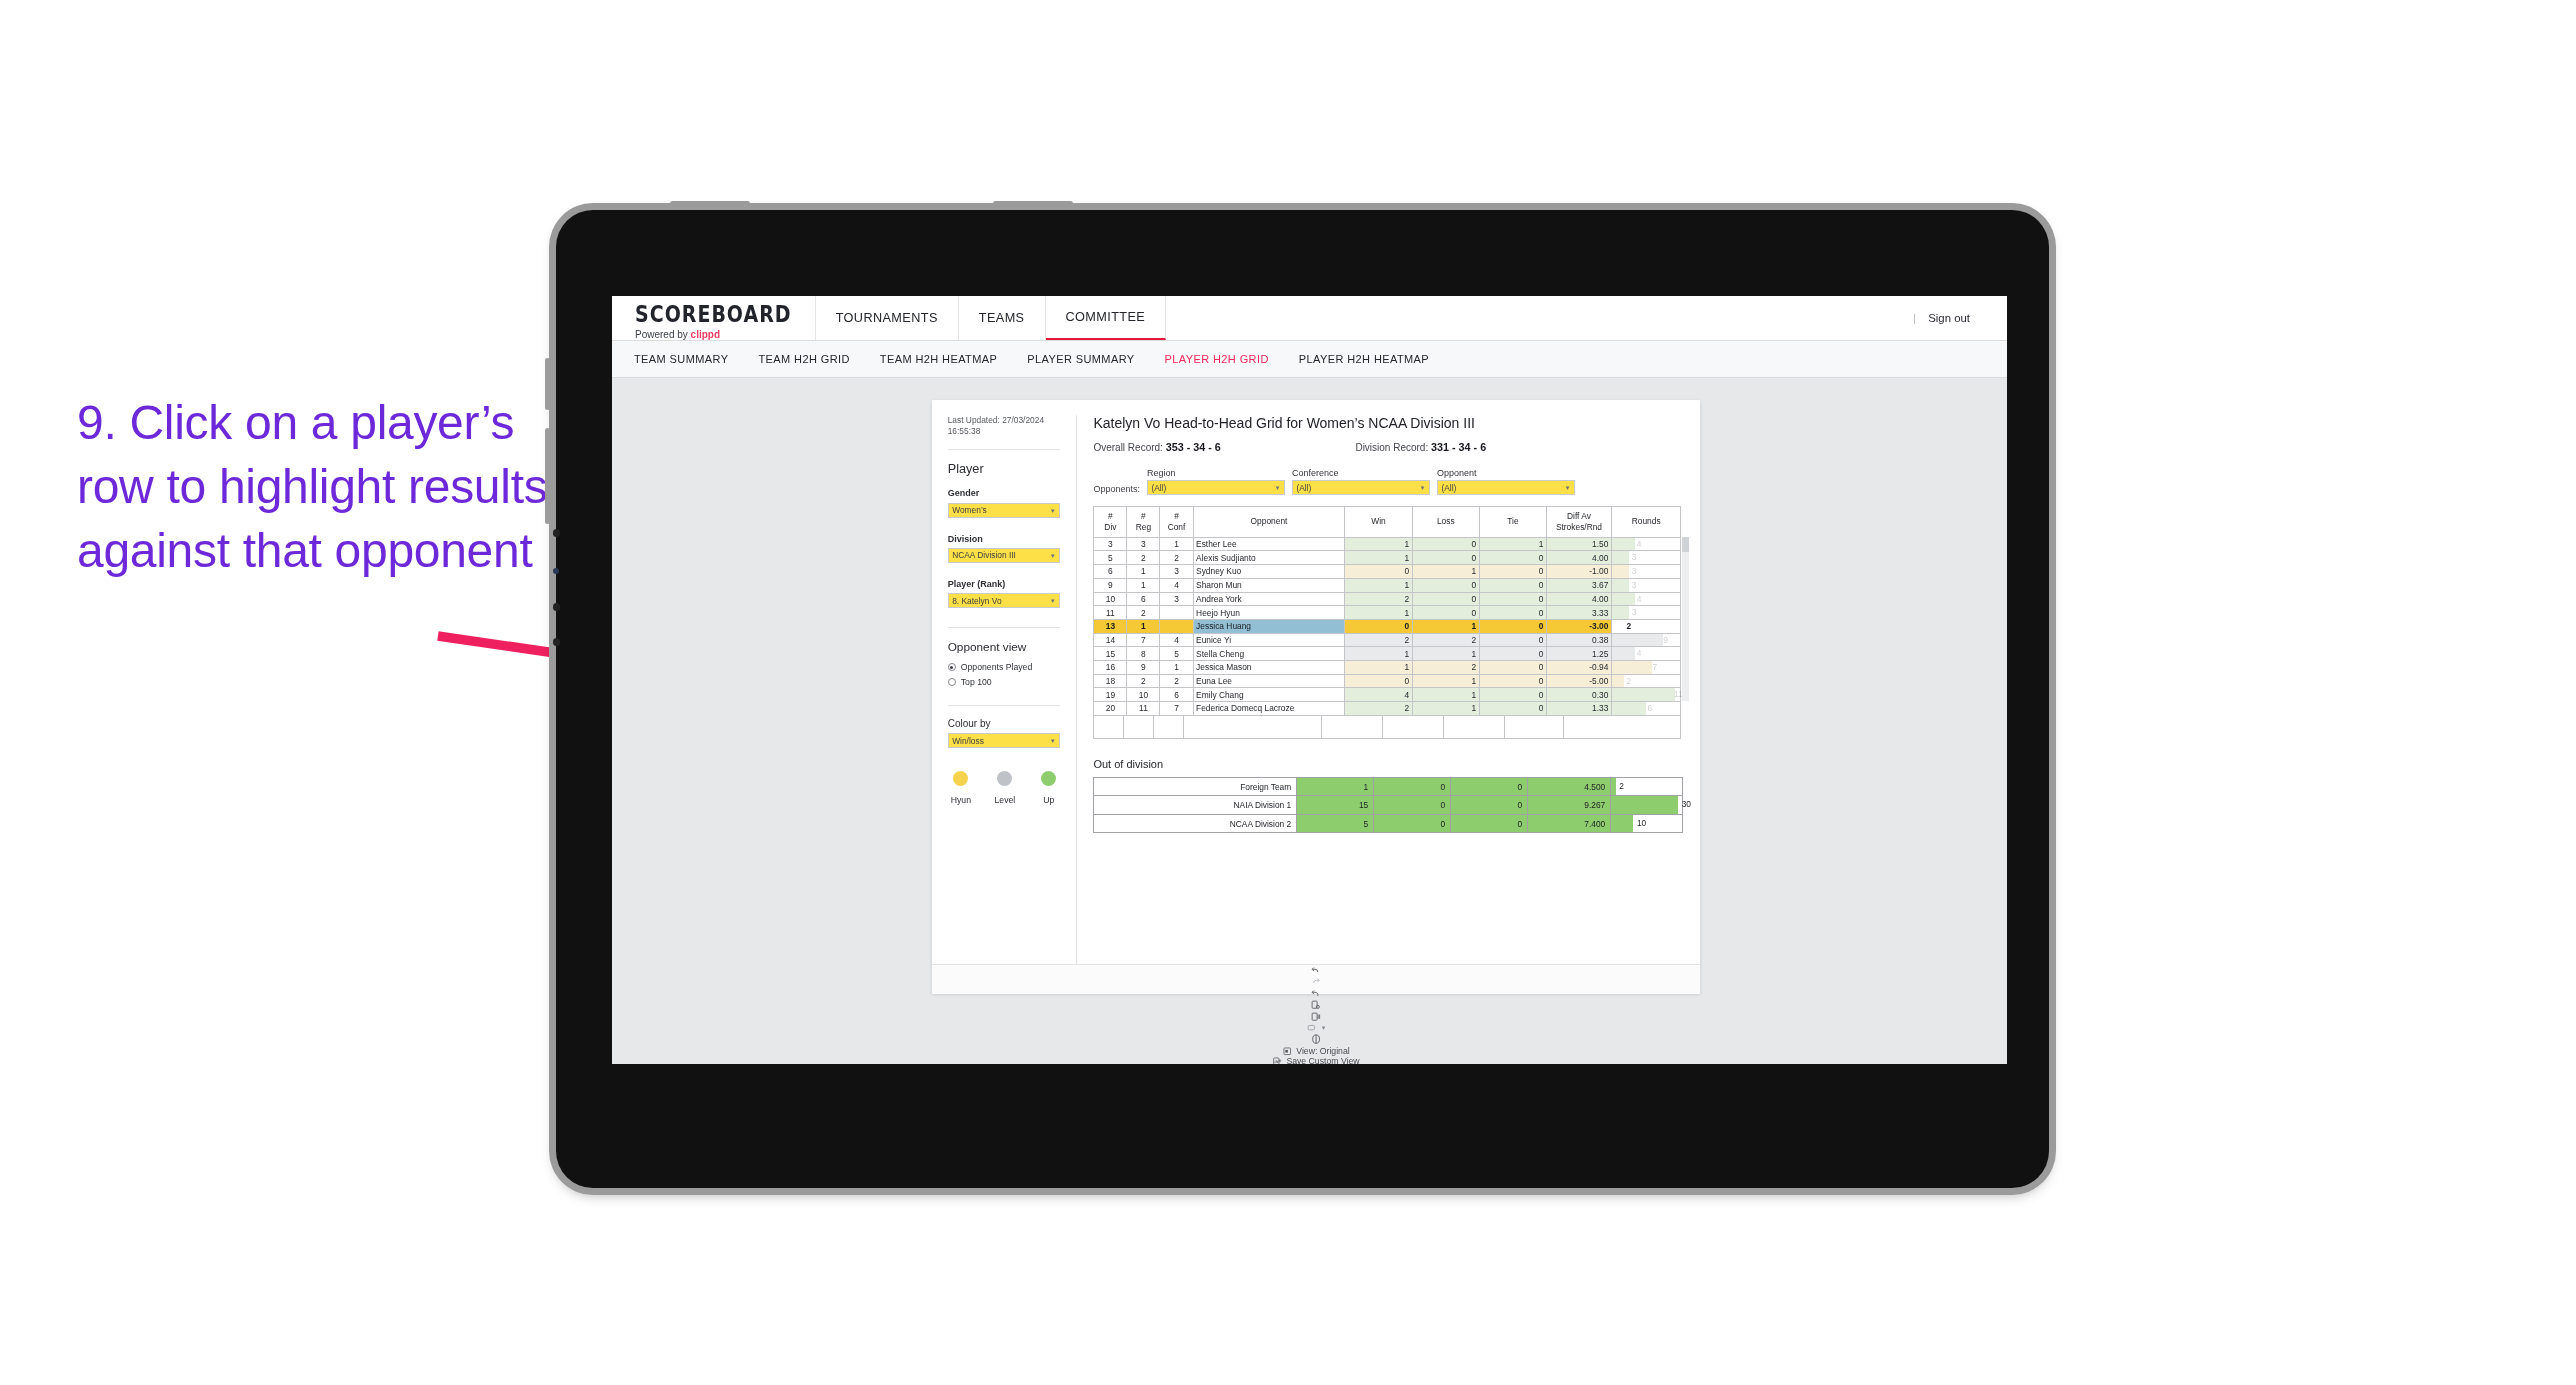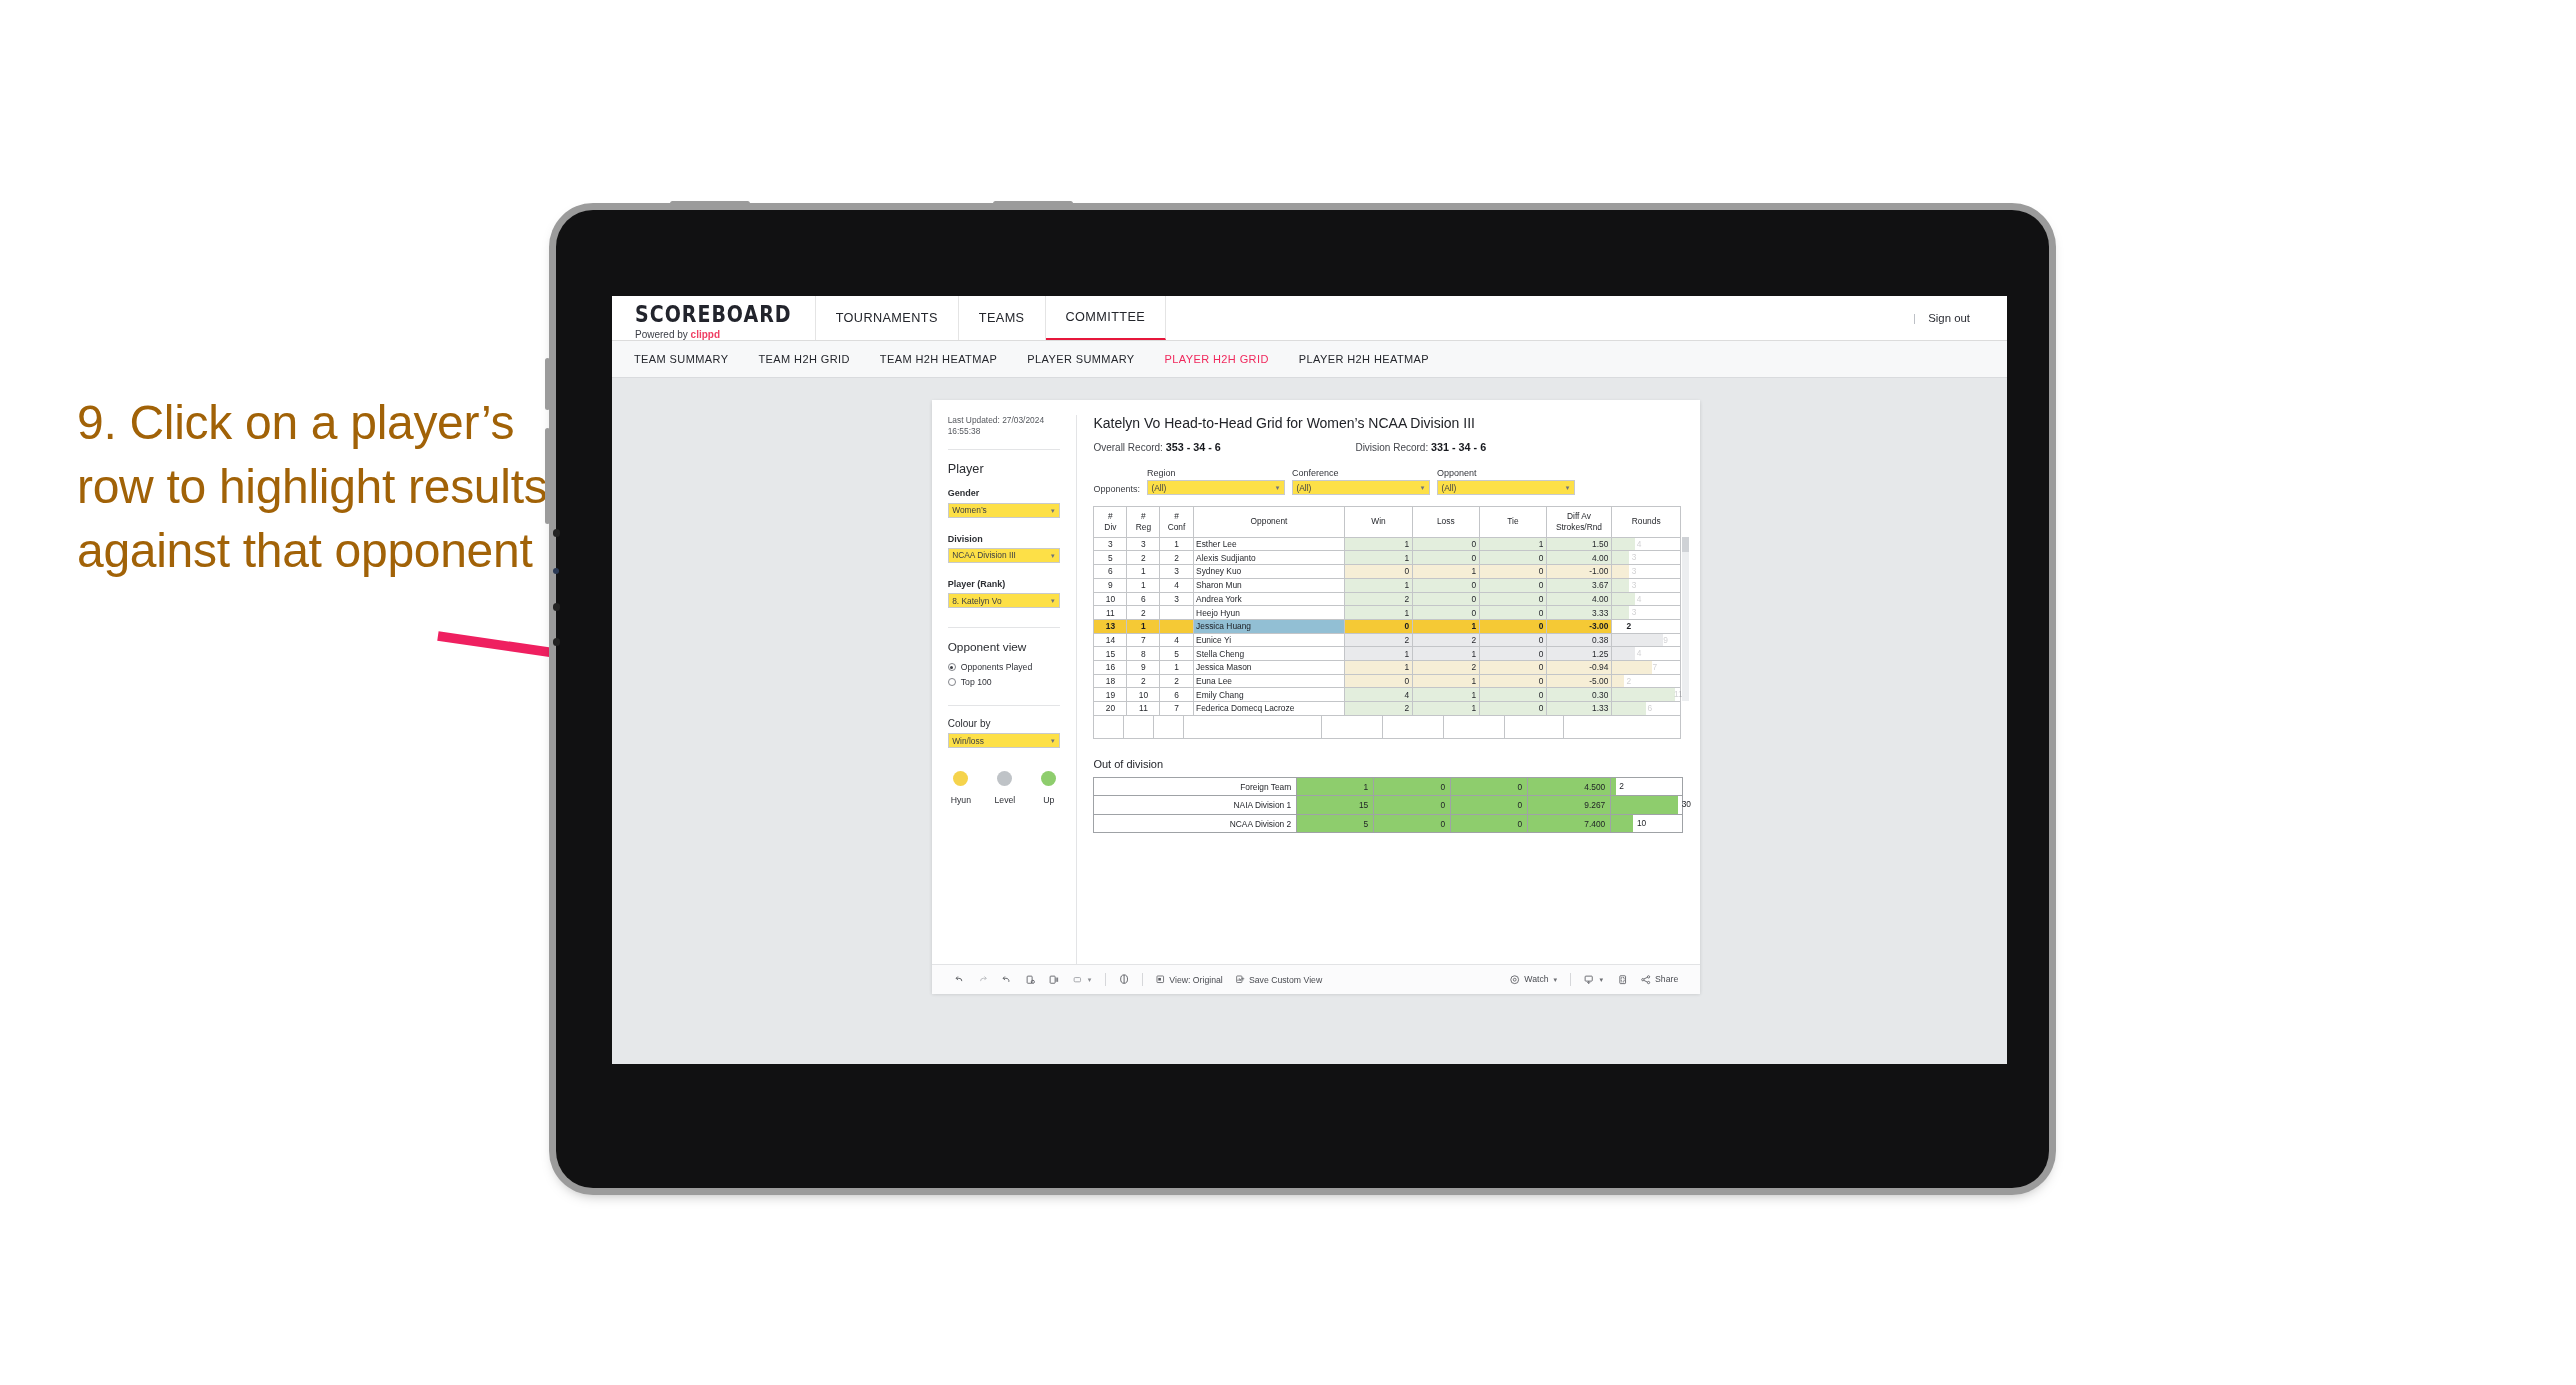--- a/index.html
+++ b/index.html
@@ -7,21 +7,21 @@
     width: 2576px; height: 1386px;
     background: #ffffff;
     font-family: "Liberation Sans", sans-serif;
     overflow: hidden;
   }
   #stage { position: relative; width: 2576px; height: 1386px; }
 
   
   #caption {
     position: absolute; left: 77px; top: 391px; width: 472px;
-    font-size: 48px; line-height: 1.33; color: #a16207;
+    font-size: 48px; line-height: 1.33; color: #6d28d9;
     letter-spacing: -0.3px;
   }
 
   
   #arrow { position: absolute; left: 437px; top: 629px; width: 699px; height: 122px; }
 
   
   #tablet {
     position: absolute; left: 556px; top: 210px;
     width: 1493px; height: 978px;
@@ -165,21 +165,21 @@
   table.ood td.v { text-align: right; background: #8ecd6d; }
   table.ood td.r { text-align: left; position: relative; padding: 0; background: #fff; }
   table.ood td.r .bar { position: absolute; left: 0; top: 0; bottom: 0; background: #8ecd6d; }
   table.ood td.r .txt { position: relative; padding-left: 3.5px; line-height: 17.5px; }
 
   
   #toolbar {
     position: absolute; left: 0; right: 0; bottom: 0; height: 30px;
     background: #fbfbfc; border-top: 0.9px solid #e2e3e5;
     display: flex; align-items: center; gap: 0; padding: 0 15.7px;
-    font-size: 8.7px; color: #4a4c52;
+    font-size: 8.7px; color: #4a4c52; flex-direction: column;
   }
   #toolbar .ti { display: flex; align-items: center; gap: 3.5px; padding: 0 6.1px; cursor: pointer; }
   #toolbar .sep { width: 0.9px; height: 13px; background: #d6d7da; margin: 0 6.1px; }
   #toolbar .spacer { flex: 1; }
 </style>
 </head>
 <body>
 
 <div id="stage">
 

